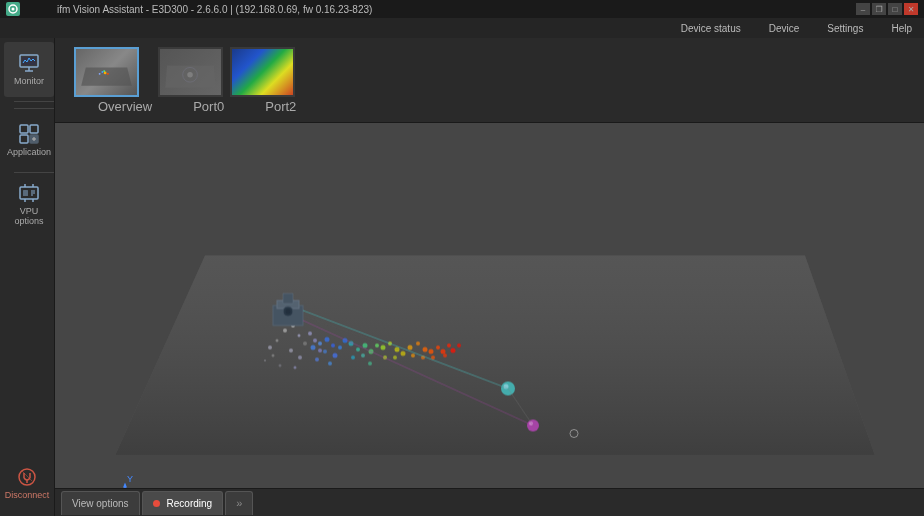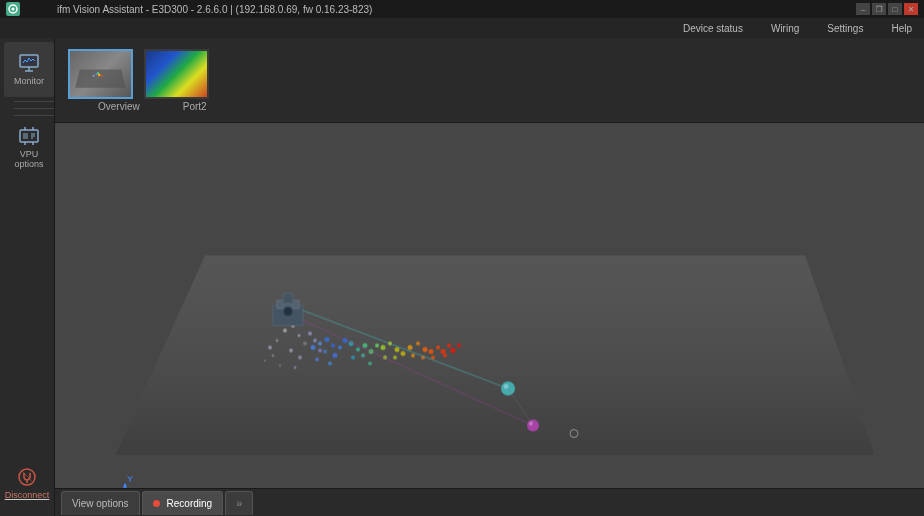--- a/index.html
+++ b/index.html
@@ -182,21 +182,21 @@
       height: 50px;
       background: #3a3a3a;
       border: 2px solid transparent;
       overflow: hidden;
       position: relative;
     }
     .port-tab.active .port-tab-thumb {
       border-color: #5a9fd4;
     }
     .port-tab-label {
-      font-size: 10px;
+      font-size: 13px;
       color: #aaa;
       margin-left: 37px;
     }
 
     
     #viewport {
       flex: 1;
       background: #3a3a3a;
       position: relative;
       overflow: hidden;
@@ -308,21 +308,21 @@
   <div id="window-controls">
     <button class="win-btn">–</button>
     <button class="win-btn">❐</button>
     <button class="win-btn">□</button>
     <button class="win-btn" id="win-close">✕</button>
   </div>
 </div>
 
 <div id="menu-bar">
   <span class="menu-item">Device status</span>
-  <span class="menu-item">Wiring</span>
+  <span class="menu-item">Device</span>
   <span class="menu-item">Settings</span>
   <span class="menu-item">Help</span>
 </div>
 
 <div id="sidebar" style="justify-content: flex-start;">
 
   <div class="sidebar-item active">
     <div class="sidebar-icon">
       <svg width="22" height="22" viewBox="0 0 22 22">
         <rect x="2" y="3" width="18" height="12" rx="1" fill="none" stroke="#88aacc" stroke-width="1.5"></rect>
@@ -334,41 +334,54 @@
       </svg>
     </div>
     <span class="sidebar-label">Monitor</span>
   </div>
 
   <div class="sidebar-divider"></div>
 
 
   <div class="sidebar-divider"></div>
 
+  <div class="sidebar-item">
+    <div class="sidebar-icon">
+      <svg width="22" height="22" viewBox="0 0 22 22">
+        <rect x="2" y="2" width="8" height="8" rx="1" fill="none" stroke="#88aacc" stroke-width="1.5"></rect>
+        <rect x="12" y="2" width="8" height="8" rx="1" fill="none" stroke="#88aacc" stroke-width="1.5"></rect>
+        <rect x="2" y="12" width="8" height="8" rx="1" fill="none" stroke="#88aacc" stroke-width="1.5"></rect>
+        <rect x="12" y="12" width="8" height="8" rx="1" fill="#88aacc" opacity="0.4" stroke="#88aacc" stroke-width="1.5"></rect>
+        <line x1="14" y1="16" x2="18" y2="16" stroke="#aaa" stroke-width="1.2"></line>
+        <line x1="16" y1="14" x2="16" y2="18" stroke="#aaa" stroke-width="1.2"></line>
+      </svg>
+    </div>
+    <span class="sidebar-label">Application</span>
+  </div>
 
   <div class="sidebar-divider"></div>
 
   <div class="sidebar-item">
     <div class="sidebar-icon">
       <svg width="22" height="22" viewBox="0 0 22 22">
         <rect x="2" y="5" width="18" height="12" rx="1" fill="none" stroke="#88aacc" stroke-width="1.5"></rect>
         <rect x="5" y="8" width="5" height="6" rx="0.5" fill="#88aacc" opacity="0.5"></rect>
         <line x1="13" y1="9" x2="17" y2="9" stroke="#88aacc" stroke-width="1"></line>
         <line x1="13" y1="11" x2="17" y2="11" stroke="#88aacc" stroke-width="1"></line>
         <line x1="13" y1="13" x2="15" y2="13" stroke="#88aacc" stroke-width="1"></line>
         <line x1="7" y1="2" x2="7" y2="5" stroke="#88aacc" stroke-width="1.5"></line>
         <line x1="15" y1="2" x2="15" y2="5" stroke="#88aacc" stroke-width="1.5"></line>
         <line x1="7" y1="17" x2="7" y2="20" stroke="#88aacc" stroke-width="1.5"></line>
         <line x1="15" y1="17" x2="15" y2="20" stroke="#88aacc" stroke-width="1.5"></line>
       </svg>
     </div>
     <span class="sidebar-label">VPU options</span>
   </div>
 
-  <div id="sidebar-bottom" style="position: absolute; bottom: 5px; text-decoration: underline;">
+  <div id="sidebar-bottom" style="position: absolute; bottom: 5px;">
     <div class="sidebar-item" style="margin-top: auto;">
       <div class="sidebar-icon">
         <svg width="22" height="22" viewBox="0 0 22 22">
           <circle cx="11" cy="11" r="8" fill="none" stroke="#cc5544" stroke-width="1.5"></circle>
 
           <line x1="8" y1="7" x2="8" y2="12" stroke="#cc5544" stroke-width="1.5"></line>
           <line x1="14" y1="7" x2="14" y2="12" stroke="#cc5544" stroke-width="1.5"></line>
           <path d="M8 12 Q11 16 14 12" fill="none" stroke="#cc5544" stroke-width="1.5"></path>
           <line x1="11" y1="14" x2="11" y2="17" stroke="#cc5544" stroke-width="1.5"></line>
 
@@ -396,20 +409,31 @@
           <circle cx="25" cy="27" r="1" fill="#88aaff"></circle>
           <circle cx="28" cy="25" r="1" fill="#4499ff"></circle>
           <circle cx="31" cy="26" r="1.5" fill="#ffaa00"></circle>
           <circle cx="34" cy="27" r="1" fill="#ff4400"></circle>
           <circle cx="30" cy="24" r="1" fill="#44ff88"></circle>
         </svg>
       </div>
       <span class="port-tab-label">Overview</span>
     </div>
 
+    <div class="port-tab">
+      <div class="port-tab-thumb">
+        <div class="thumb-port0"></div>
+        <svg style="position:absolute;top:0;left:0;width:100%;height:100%;" viewBox="0 0 65 50">
+          <polygon points="5,42 60,42 58,18 7,18" fill="#666" opacity="0.6"></polygon>
+          <circle cx="32" cy="28" r="8" fill="none" stroke="#778" stroke-width="0.5"></circle>
+          <circle cx="32" cy="28" r="3" fill="#aaa" opacity="0.4"></circle>
+        </svg>
+      </div>
+      <span class="port-tab-label">Port0</span>
+    </div>
 
 
     <div class="port-tab">
       <div class="port-tab-thumb">
         <div class="thumb-port2"></div>
       </div>
       <span class="port-tab-label">Port2</span>
     </div>
 
 

